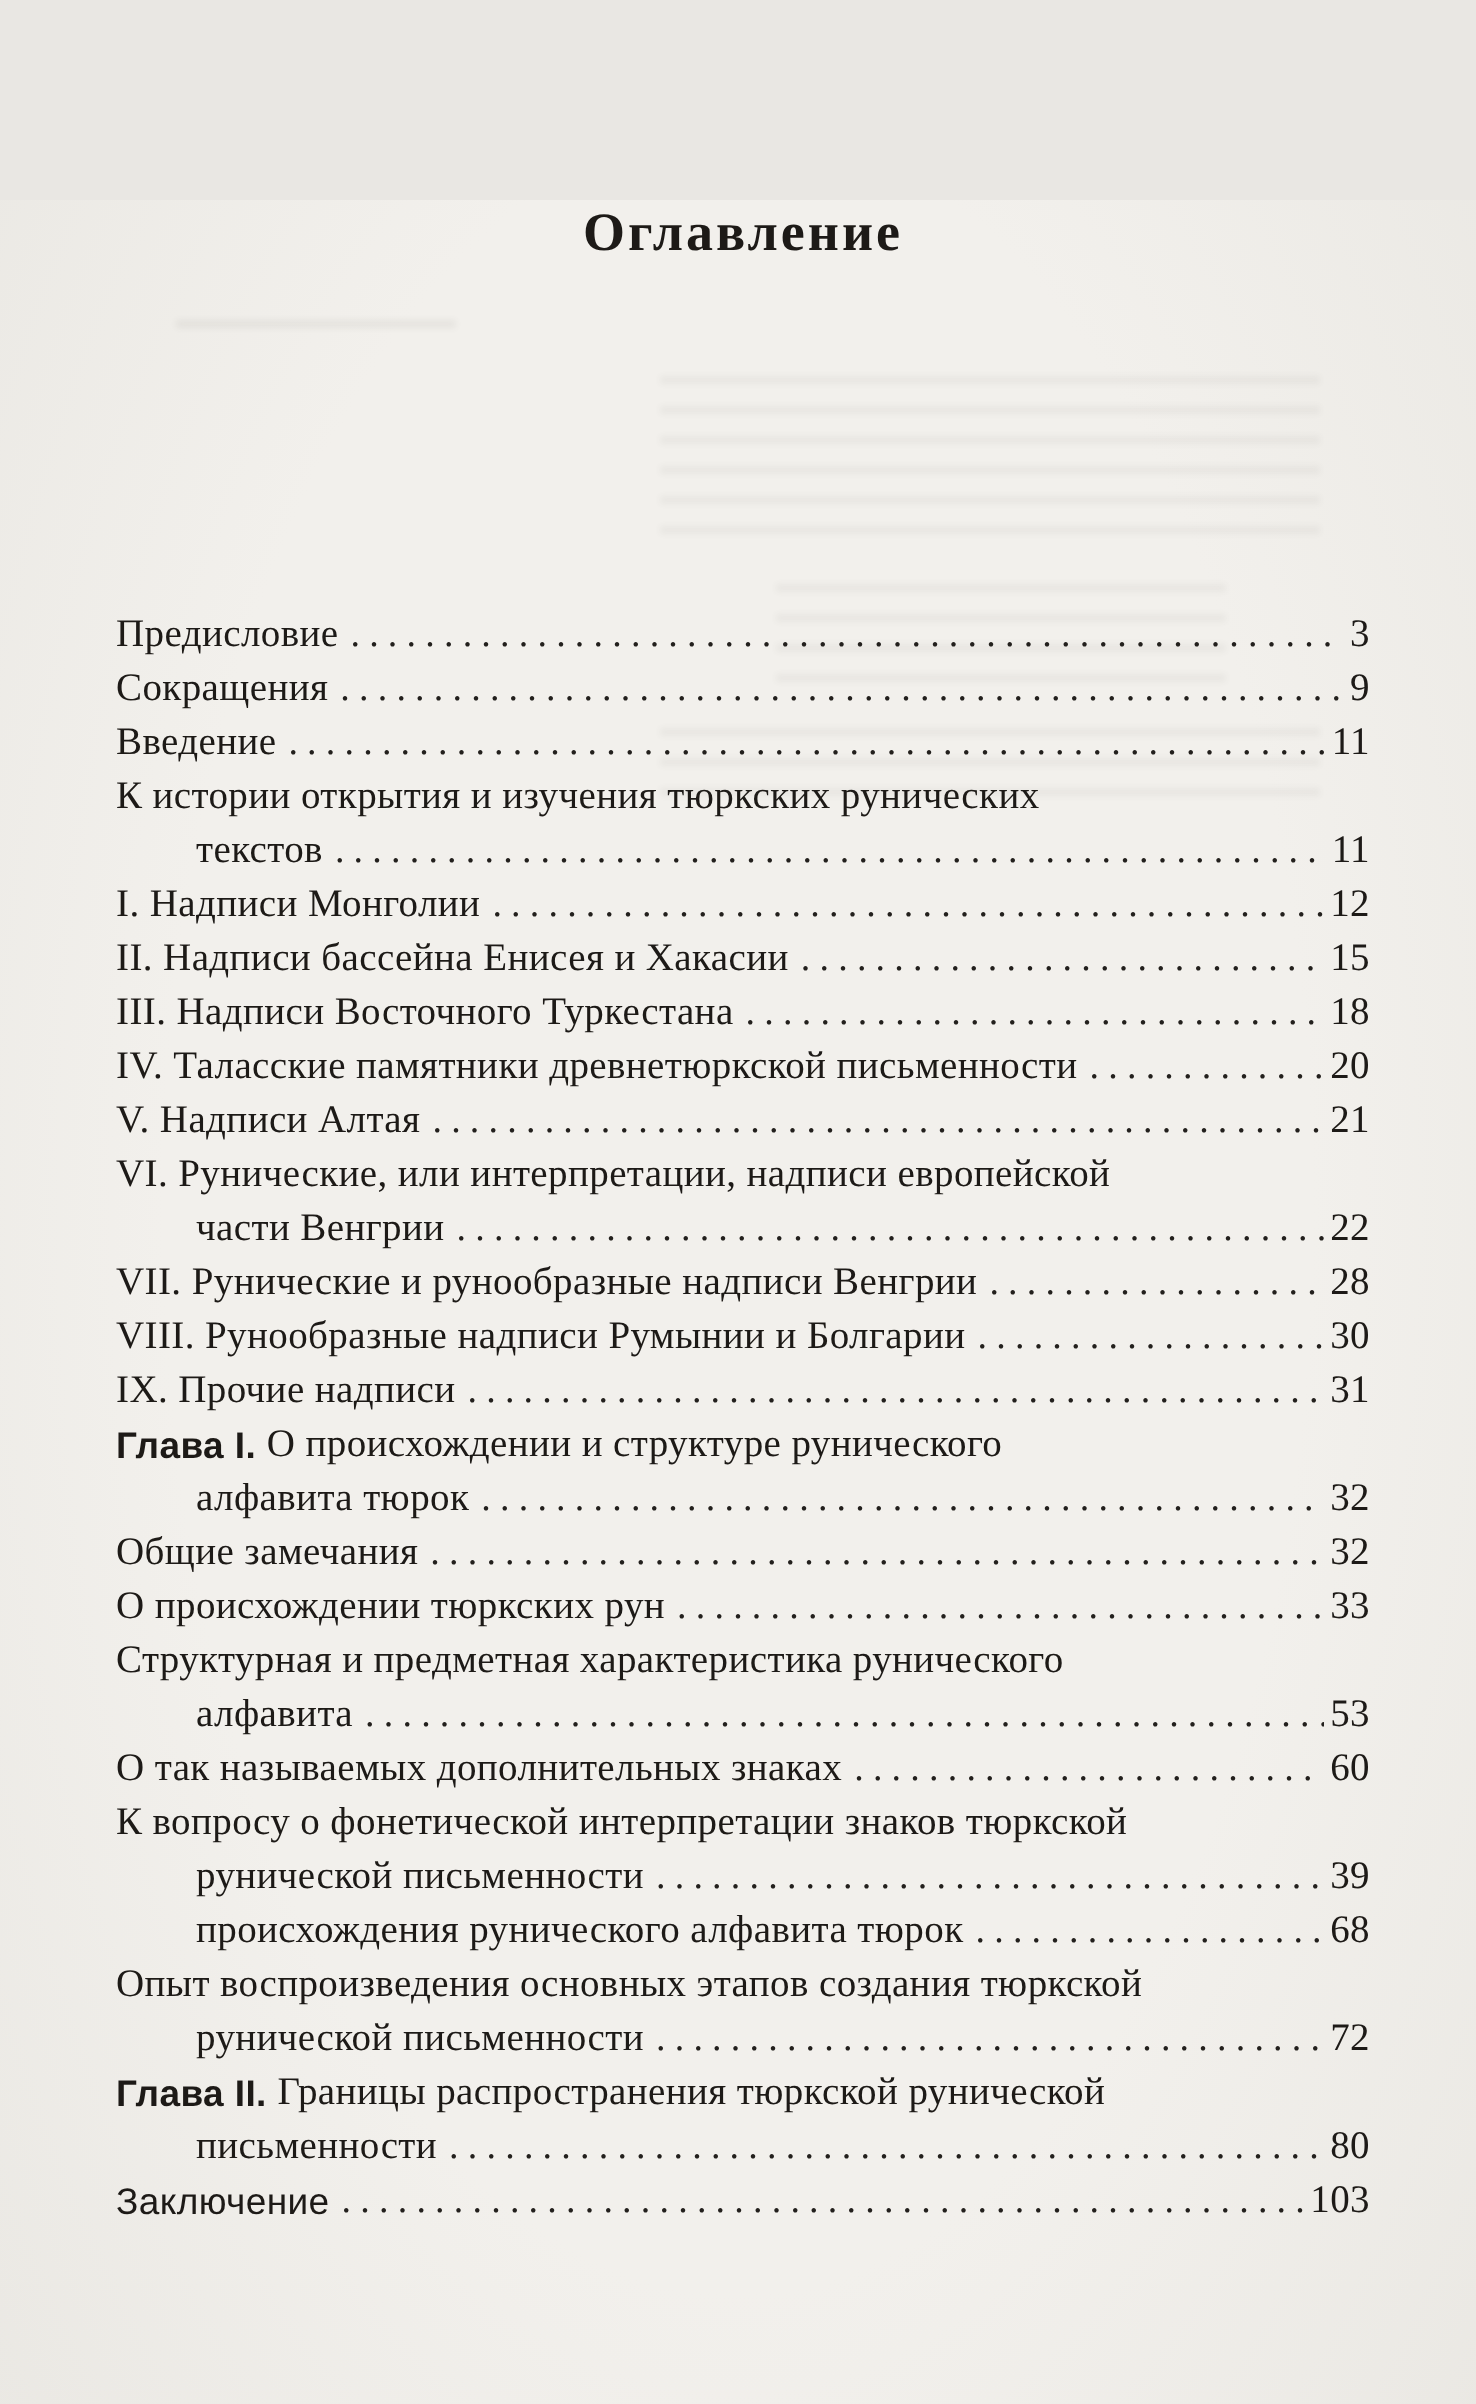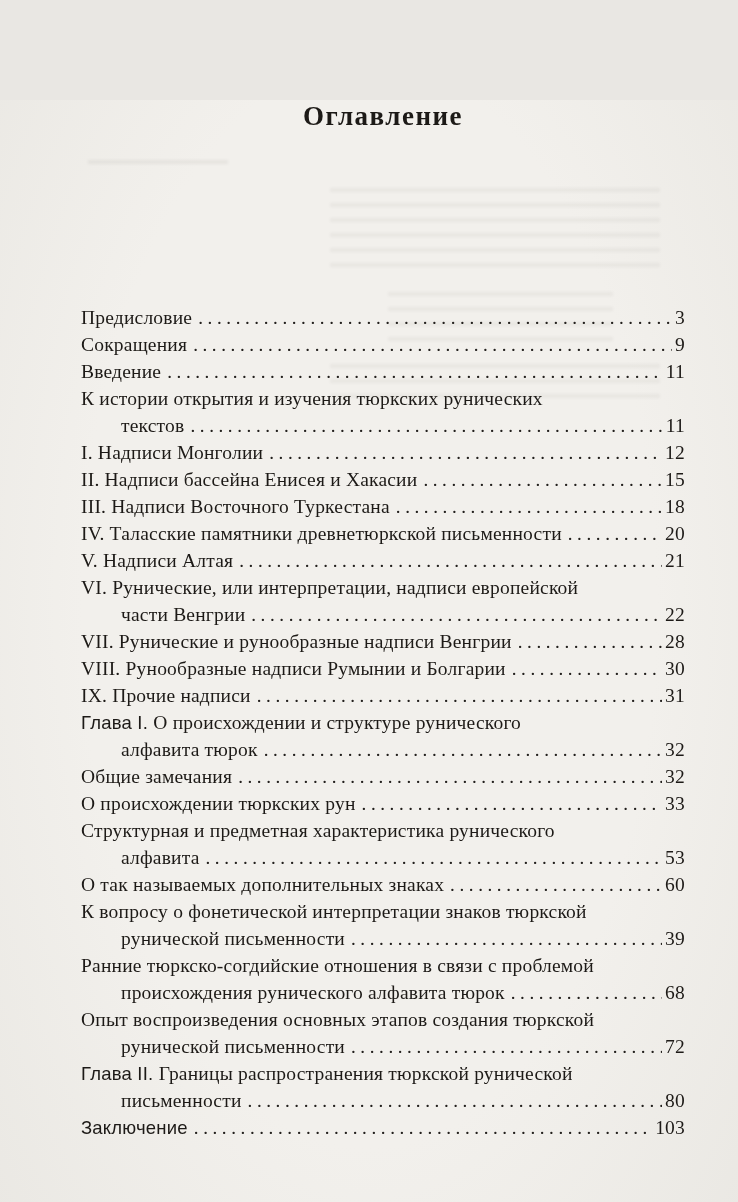--- a/index.html
+++ b/index.html
@@ -11,21 +11,21 @@
     overflow: hidden;
   }
   .page {
     position: relative;
     width: 738px;
     height: 1202px;
     background: radial-gradient(ellipse at 50% 42%, var(--paper, #f2f0ec) 55%, #e9e7e2 100%);
   }
   .content {
     position: relative;
-    padding-left: 81px;
+    padding-left: 58px;
     padding-right: 53px;
   }
   .title {
     margin-top: 100px;
     text-align: center;
     font-size: 27px;
     line-height: 1.2;
     font-weight: bold;
     letter-spacing: 1.5px;
   }
@@ -37,21 +37,21 @@
     align-items: center;
     width: 100%;
     font-size: 19.5px;
     line-height: 27px;
     letter-spacing: 0.2px;
   }
   .toc-line.cont { padding-left: 40px; }
   .toc-text { white-space: nowrap; }
   .toc-prefix {
     font-family: "Liberation Sans", sans-serif;
-    font-weight: 400;
+    font-weight: 700;
     white-space: nowrap;
     font-size: 18.5px;
   }
   .toc-text.bold {
     font-family: "Liberation Sans", sans-serif;
     font-weight: 400;
     font-size: 18.5px;
   }
   .dots {
     flex: 1 1 auto;
@@ -237,23 +237,20 @@
           <div class="toc-line">
             <span class="toc-text">К вопросу о фонетической интерпретации знаков тюркской</span>
           </div>
           <div class="toc-line cont">
             <span class="toc-text">рунической письменности</span>
             <span class="dots"></span>
             <span class="pg">39</span>
           </div>
         </div>
         <div class="toc-entry">
-          <div class="toc-line">
-            <span class="toc-text">Ранние тюркско-согдийские отношения в связи с проблемой</span>
-          </div>
           <div class="toc-line cont">
             <span class="toc-text">происхождения рунического алфавита тюрок</span>
             <span class="dots"></span>
             <span class="pg">68</span>
           </div>
         </div>
         <div class="toc-entry">
           <div class="toc-line">
             <span class="toc-text">Опыт воспроизведения основных этапов создания тюркской</span>
           </div>

